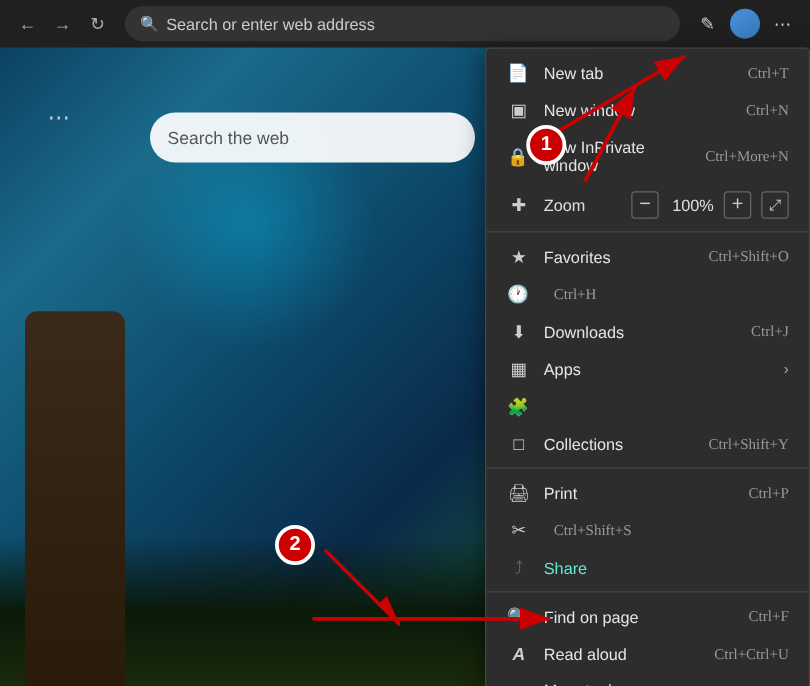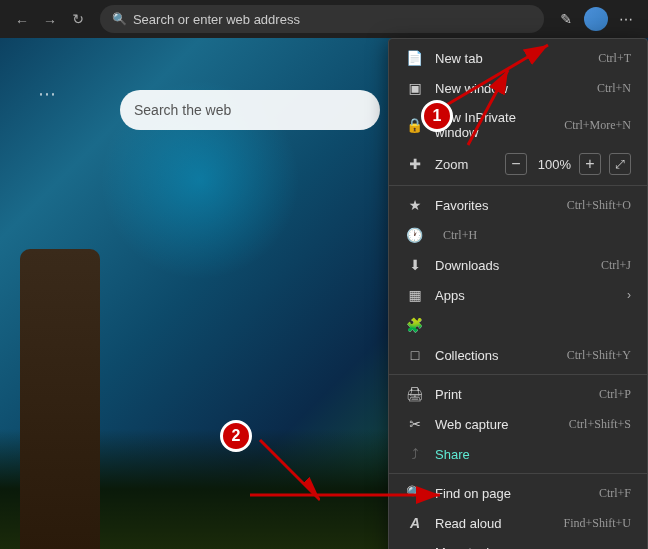--- a/index.html
+++ b/index.html
@@ -387,41 +387,40 @@
   <div class="menu-divider"></div>
 
   <div class="menu-item">
     <span class="item-icon">🖨</span>
     <span class="item-label">Print</span>
     <span class="item-shortcut">Ctrl+P</span>
   </div>
 
   <div class="menu-item">
     <span class="item-icon">✂</span>
-    <span class="item-label">Web capture</span>
     <span class="item-shortcut">Ctrl+Shift+S</span>
   </div>
 
   <div class="menu-item">
     <span class="item-icon" style="color:#666;">⤴</span>
     <span class="item-label disabled">Share</span>
   </div>
 
   <div class="menu-divider"></div>
 
   <div class="menu-item">
     <span class="item-icon">🔍</span>
     <span class="item-label">Find on page</span>
     <span class="item-shortcut">Ctrl+F</span>
   </div>
 
   <div class="menu-item">
     <span class="item-icon" style="font-style:italic;font-weight:bold;">A</span>
     <span class="item-label">Read aloud</span>
-    <span class="item-shortcut">Find+Shift+U</span>
+    <span class="item-shortcut">Ctrl+Ctrl+U</span>
   </div>
 
   <div class="menu-item">
     <span class="item-icon"></span>
     <span class="item-label">More tools</span>
     <span class="item-chevron">›</span>
   </div>
 
 </div>
 

